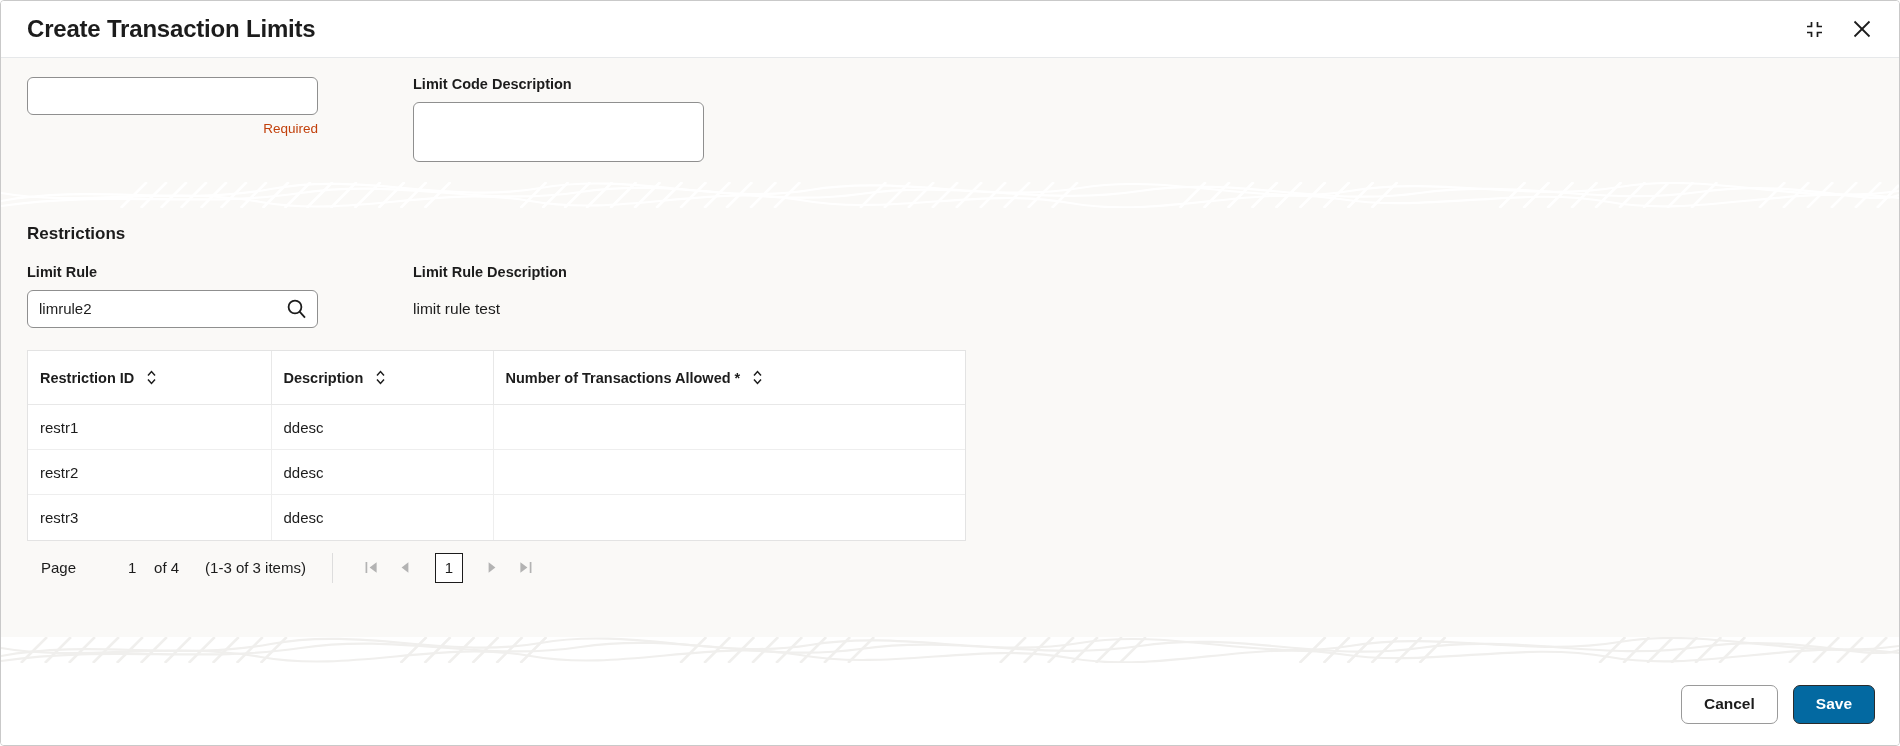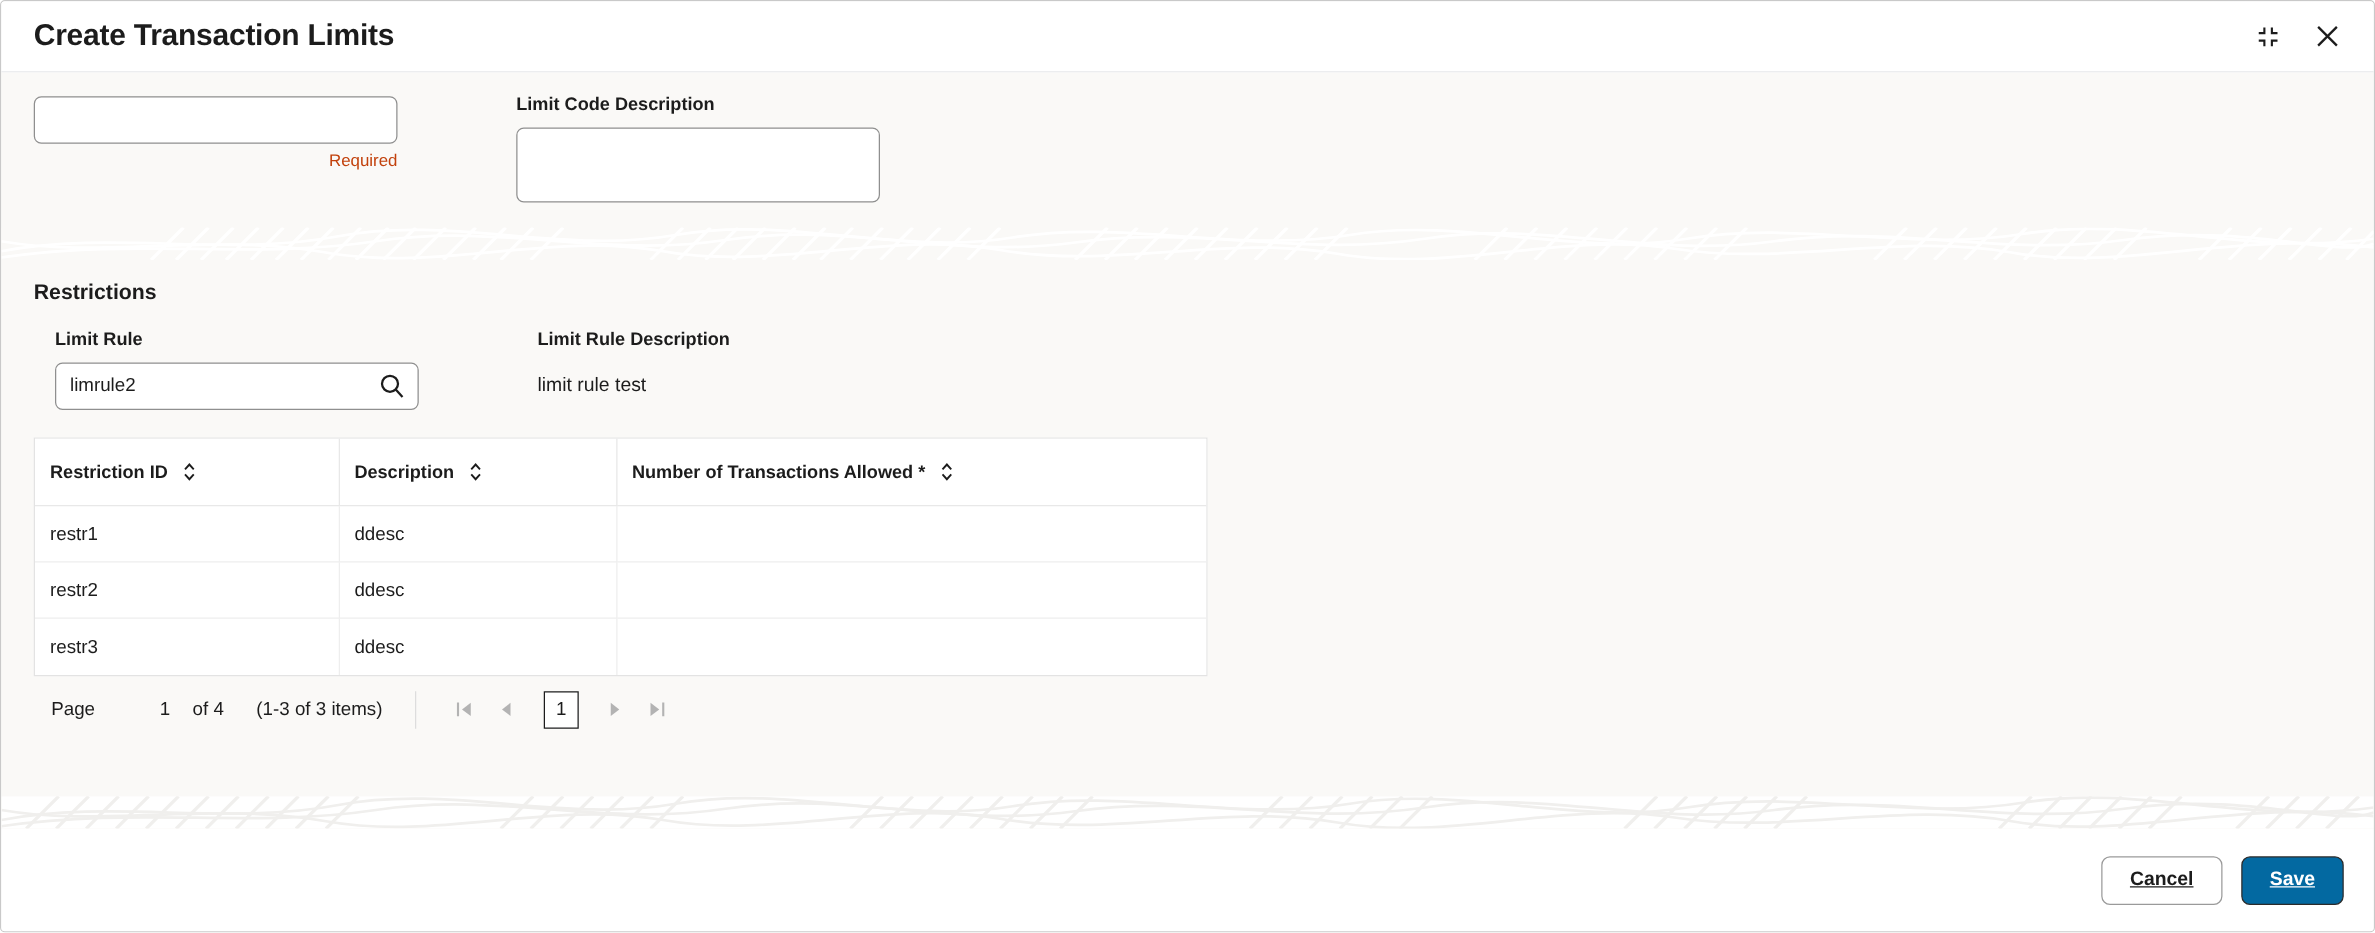--- a/index.html
+++ b/index.html
@@ -130,21 +130,20 @@
   .sec-title {
     font-size: 17px;
     font-weight: bold;
     color: #1c1c1c;
     padding-top: 16px;
   }
 
   .rule-row {
     display: flex;
     padding-top: 21px;
-    margin-left: 17px;
   }
   .rule-col1 { width: 386px; }
   .rule-col2 { width: 500px; }
 
   .search-wrap {
     position: relative;
     width: 291px;
   }
   .search-wrap .txtinput { padding-right: 38px; width: 291px; }
   .search-btn {
@@ -268,21 +267,20 @@
     gap: 15px;
   }
   .btn {
     font-family: "Liberation Sans", sans-serif;
     font-size: 15.5px;
     font-weight: bold;
     border-radius: 7px;
     cursor: pointer;
     height: 39px;
     padding: 0 22px;
-    text-decoration: underline;
   }
   .btn-secondary {
     background: #ffffff;
     color: #1c1c1c;
     border: 1px solid #9a9a9a;
   }
   .btn-primary {
     background: #0369a1;
     color: #ffffff;
     border: 1px solid #2b2b2b;

